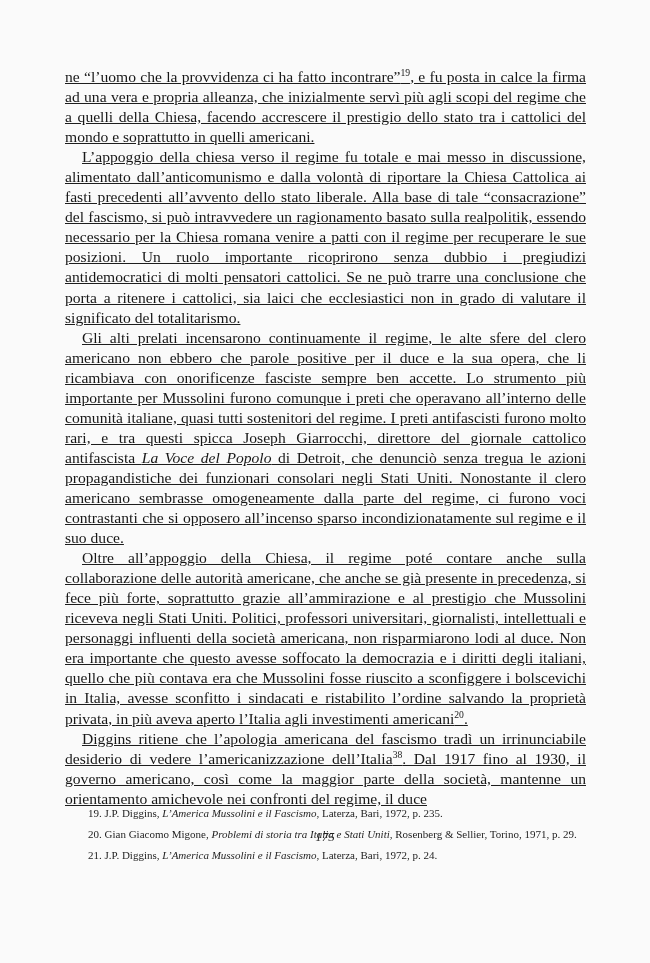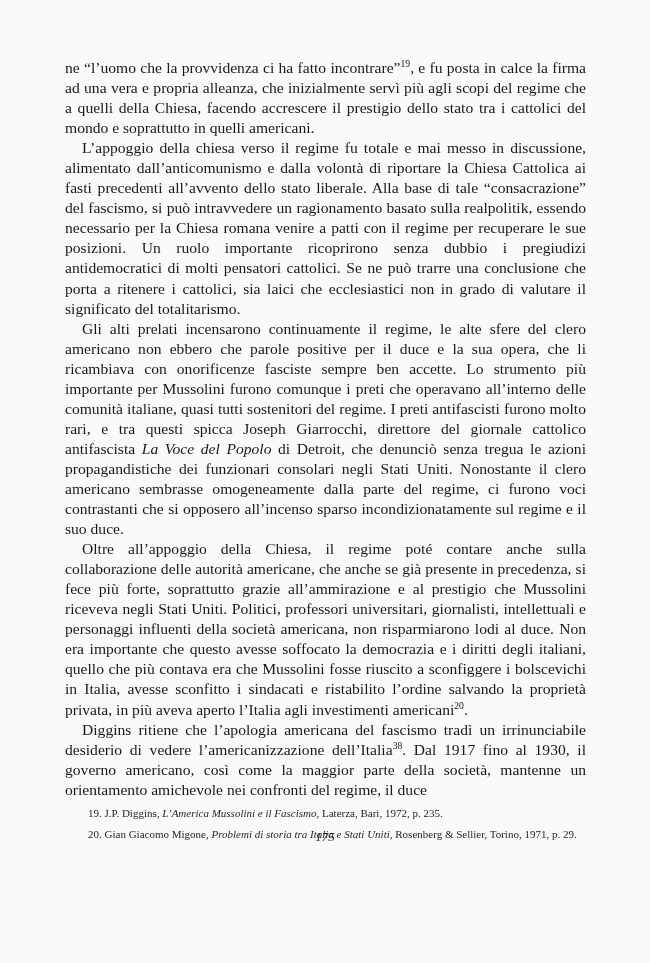--- a/index.html
+++ b/index.html
@@ -14,22 +14,23 @@
     height: 963px;
     margin: 0 auto;
     background: #fefefe;
     overflow: hidden;
     font-family: "Liberation Serif", "DejaVu Serif", serif;
     color: #1a1a1a;
   }
   .textblock {
     position: absolute;
     left: 65px;
-    top: 58px;
+    top: 67px;
     width: 521px;
+    text-decoration: underline;
   }
   .para {
     margin: 0;
     text-align: justify;
     text-justify: inter-word;
     font-size: 15.6px;
     line-height: 20.05px;
     text-indent: 17px;
     color: #141414;
     -webkit-font-smoothing: antialiased;
@@ -83,17 +84,18 @@
       <p class="para first"><span>ne “l’uomo che la provvidenza ci ha fatto incontrare”</span><sup>19</sup><span>, e fu posta in calce la firma ad una vera e propria alleanza, che inizialmente servì più agli scopi del regime che a quelli della Chiesa, facendo accrescere il prestigio dello stato tra i cattolici del mondo e soprattutto in quelli americani.</span></p>
       <p class="para"><span>L’appoggio della chiesa verso il regime fu totale e mai messo in discussione, alimentato dall’anticomunismo e dalla volontà di riportare la Chiesa Cattolica ai fasti precedenti all’avvento dello stato liberale. Alla base di tale “consacrazione” del fascismo, si può intravvedere un ragionamento basato sulla realpolitik, essendo necessario per la Chiesa romana venire a patti con il regime per recuperare le sue posizioni. Un ruolo importante ricoprirono senza dubbio i pregiudizi antidemocratici di molti pensatori cattolici. Se ne può trarre una conclusione che porta a ritenere i cattolici, sia laici che ecclesiastici non in grado di valutare il significato del totalitarismo.</span></p>
       <p class="para"><span>Gli alti prelati incensarono continuamente il regime, le alte sfere del clero americano non ebbero che parole positive per il duce e la sua opera, che li ricambiava con onorificenze fasciste sempre ben accette. Lo strumento più importante per Mussolini furono comunque i preti che operavano all’interno delle comunità italiane, quasi tutti sostenitori del regime. I preti antifascisti furono molto rari, e tra questi spicca Joseph Giarrocchi, direttore del giornale cattolico antifascista </span><i>La Voce del Popolo</i><span> di Detroit, che denunciò senza tregua le azioni propagandistiche dei funzionari consolari negli Stati Uniti. Nonostante il clero americano sembrasse omogeneamente dalla parte del regime, ci furono voci contrastanti che si opposero all’incenso sparso incondizionatamente sul regime e il suo duce.</span></p>
       <p class="para"><span>Oltre all’appoggio della Chiesa, il regime poté contare anche sulla collaborazione delle autorità americane, che anche se già presente in precedenza, si fece più forte, soprattutto grazie all’ammirazione e al prestigio che Mussolini riceveva negli Stati Uniti. Politici, professori universitari, giornalisti, intellettuali e personaggi influenti della società americana, non risparmiarono lodi al duce. Non era importante che questo avesse soffocato la democrazia e i diritti degli italiani, quello che più contava era che Mussolini fosse riuscito a sconfiggere i bolscevichi in Italia, avesse sconfitto i sindacati e ristabilito l’ordine salvando la proprietà privata, in più aveva aperto l’Italia agli investimenti americani</span><sup>20</sup><span>.</span></p>
       <p class="para"><span>Diggins ritiene che l’apologia americana del fascismo tradì un irrinunciabile desiderio di vedere l’americanizzazione dell’Italia</span><sup>38</sup><span>. Dal 1917 fino al 1930, il governo americano, così come la maggior parte della società, mantenne un orientamento amichevole nei confronti del regime, il duce</span></p>
     </div>
 
   <div class="footnotes" id="footnotes-block">
       <p class="footnote"><span>19. J.P. Diggins, </span><i>L’America Mussolini e il Fascismo</i><span>, Laterza, Bari, 1972, p. 235.</span></p>
       <p class="footnote"><span>20. Gian Giacomo Migone, </span><i>Problemi di storia tra Italia e Stati Uniti</i><span>, Rosenberg &amp; Sellier, Torino, 1971, p. 29.</span></p>
+      <p class="footnote"><span>21. J.P. Diggins, </span><i>L’America Mussolini e il Fascismo</i><span>, Laterza, Bari, 1972, p. 24.</span></p>
     </div>
 
   <div class="pagenum">175</div>
 
 </div>
 
 </body></html>

